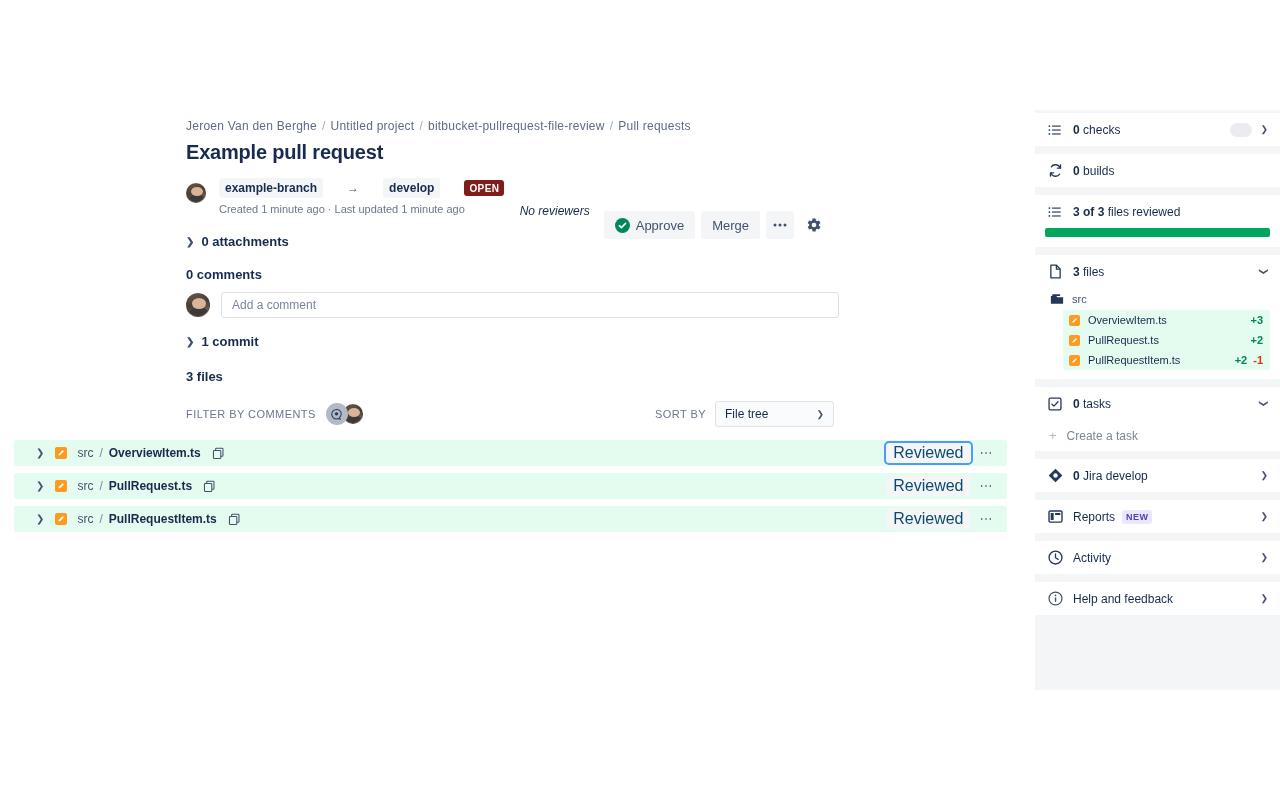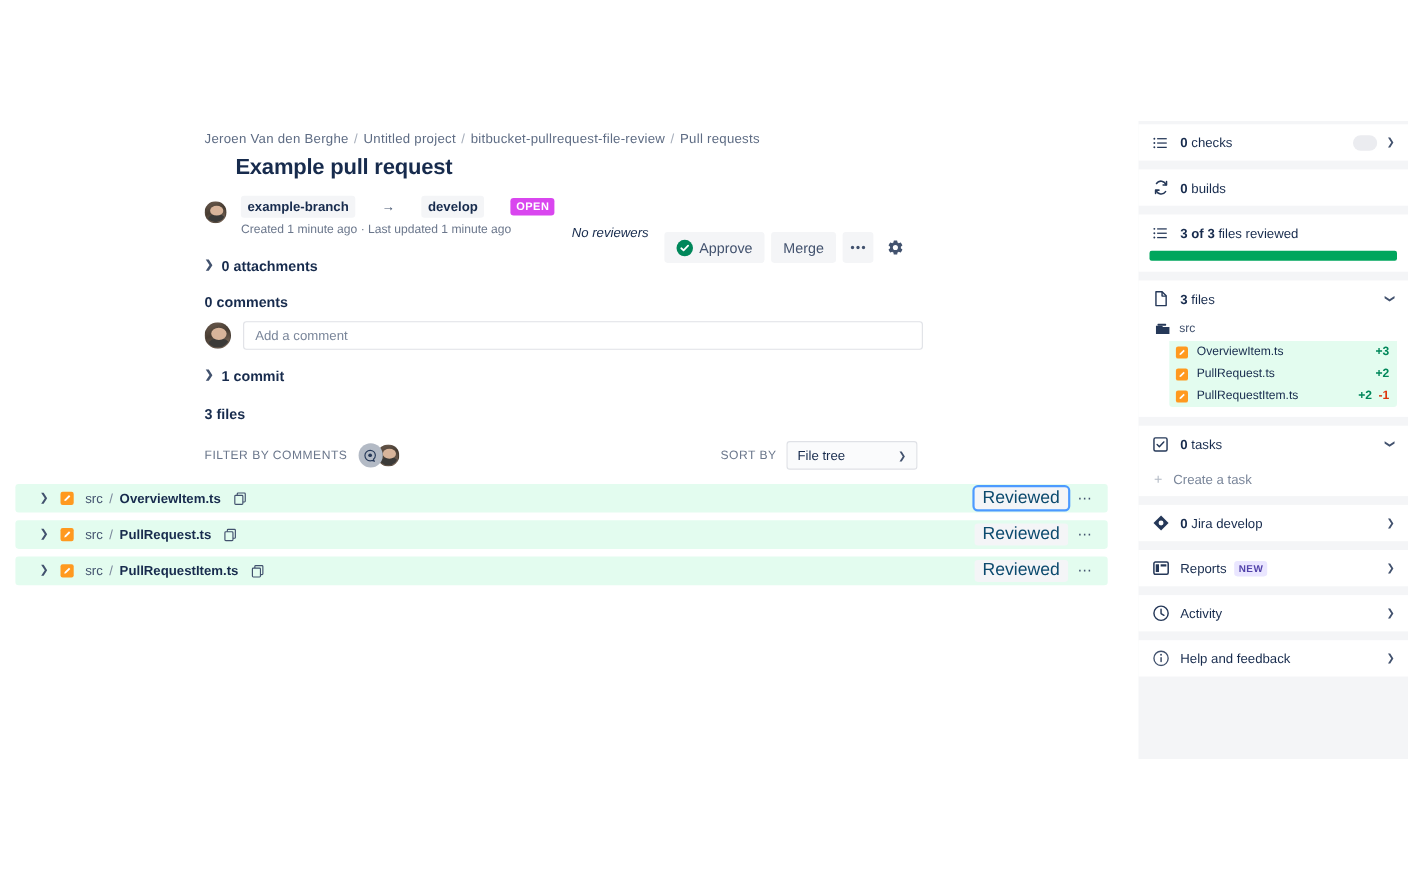--- a/index.html
+++ b/index.html
@@ -33,21 +33,20 @@
   .breadcrumb span.crumb { color: #5E6C84; }
   .breadcrumb span.sep { color: #A5ADBA; margin: 0 5px; }
 
   .pr-title {
     font-size: 20px;
     font-weight: bold;
     color: #172B4D;
     letter-spacing: -.01em;
     line-height: 24px;
     margin-bottom: 14px;
-    margin-left: 28px;
   }
 
   .pr-meta-row {
     display: flex;
     align-items: flex-start;
     height: 40px;
     position: relative;
   }
   .avatar {
     width: 20px; height: 20px; border-radius: 50%;
@@ -82,21 +81,21 @@
     background: #F4F5F7;
     color: #172B4D;
     font-size: 12px;
     font-weight: bold;
     padding: 2px 6px;
     border-radius: 3px;
     line-height: 16px;
   }
   .arrow-icon { color: #42526E; font-size: 12px; line-height: 1; }
   .open-badge {
-    background: #d946ef;
+    background: #7f1d1d;
     color: #fff;
     font-size: 10px;
     font-weight: bold;
     letter-spacing: .04em;
     padding: 2px 5px 1px;
     border-radius: 3px;
     line-height: 13px;
   }
   .created-line {
     font-size: 11px;

